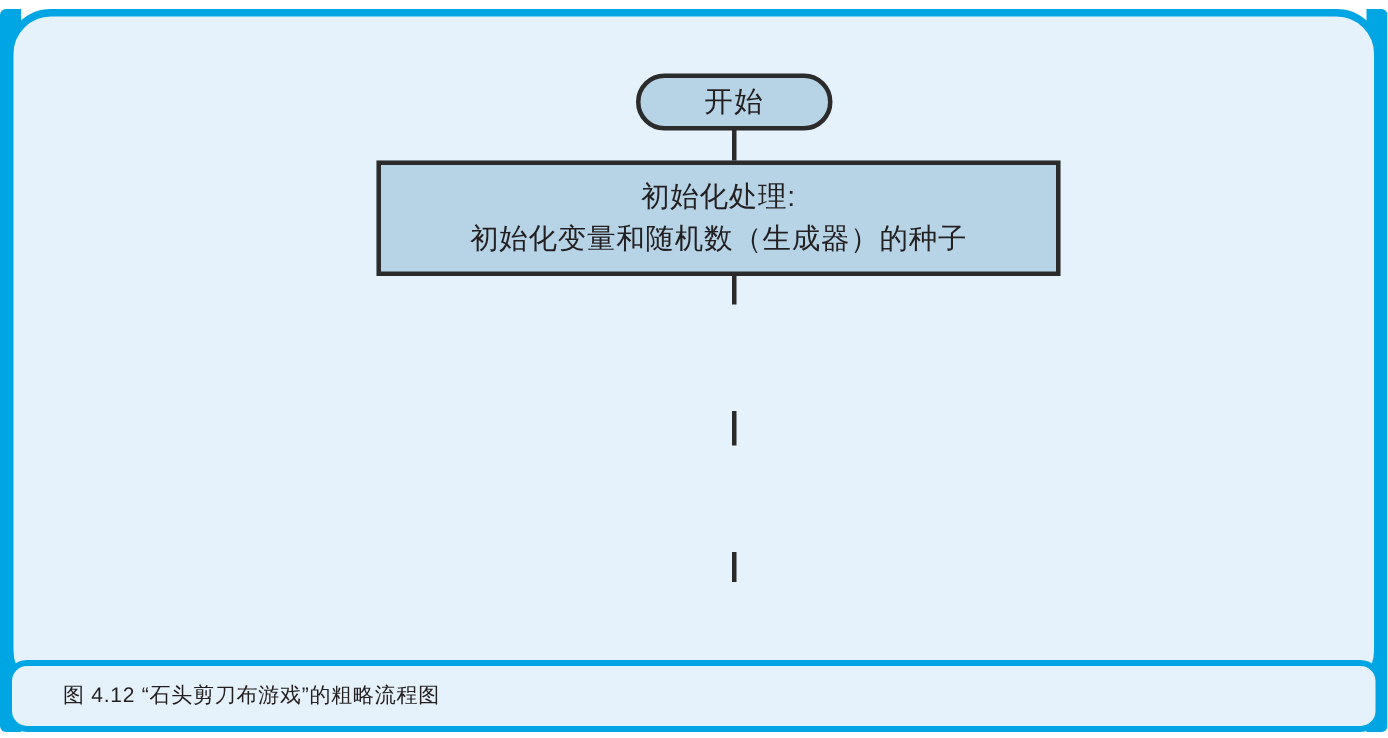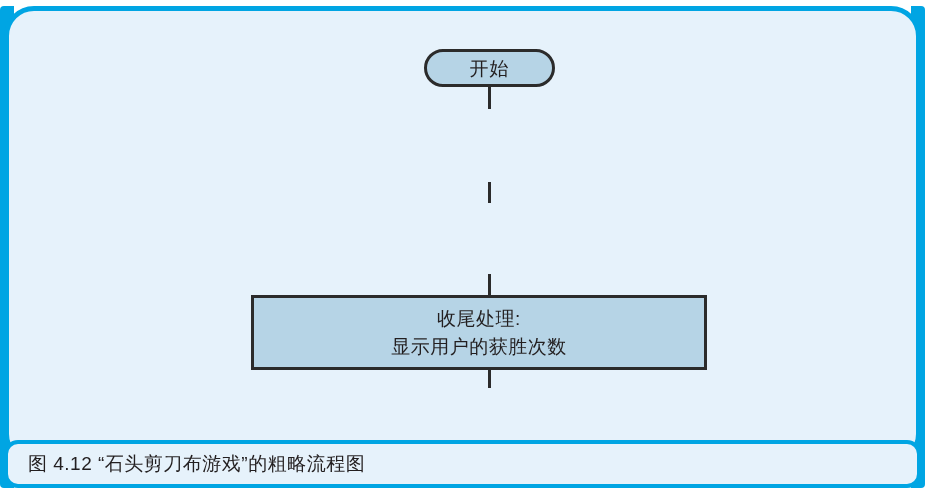--- a/index.html
+++ b/index.html
@@ -113,22 +113,22 @@
     width: 917px;
     height: 48px;
     box-sizing: border-box;
     border: 4px solid #00a5e3;
     border-radius: 14px;
     background: #e6f2fb;
     display: flex;
     align-items: center;
   }
   .caption-text {
-    padding-left: 20px;
-    font-size: 19px;
+    padding-left: 34px;
+    font-size: 14px;
     color: #231f20;
     letter-spacing: 0.5px;
     white-space: nowrap;
   }
 </style>
 </head>
 <body>
 
 <div class="figure">
 
@@ -137,30 +137,30 @@
 
   <div class="diagram-panel">
     <div class="flow">
 
       <div class="node-terminator" style="left:415px; top:38px; width:131px; height:38px;">
         <span>开始</span>
       </div>
 
       <div class="connector" style="left:479px; top:74px; height:24px;"></div>
 
+      <div class="node-process" style="left:242px; top:96px; width:456px; height:77px;">
+        <span class="line">初始化处理:</span>
+        <span class="line">初始化变量和随机数（生成器）的种子</span>
+      </div>
 
       <div class="connector" style="left:479px; top:171px; height:21px;"></div>
 
 
       <div class="connector" style="left:479px; top:263px; height:23px;"></div>
 
-      <div class="node-process" style="left:242px; top:284px; width:456px; height:75px;">
-        <span class="line">收尾处理:</span>
-        <span class="line">显示用户的获胜次数</span>
-      </div>
 
       <div class="connector" style="left:479px; top:357px; height:20px;"></div>
 
 
     </div>
   </div>
 
   <div class="caption-panel">
     <div class="caption-text">图 4.12  “石头剪刀布游戏”的粗略流程图</div>
   </div>

